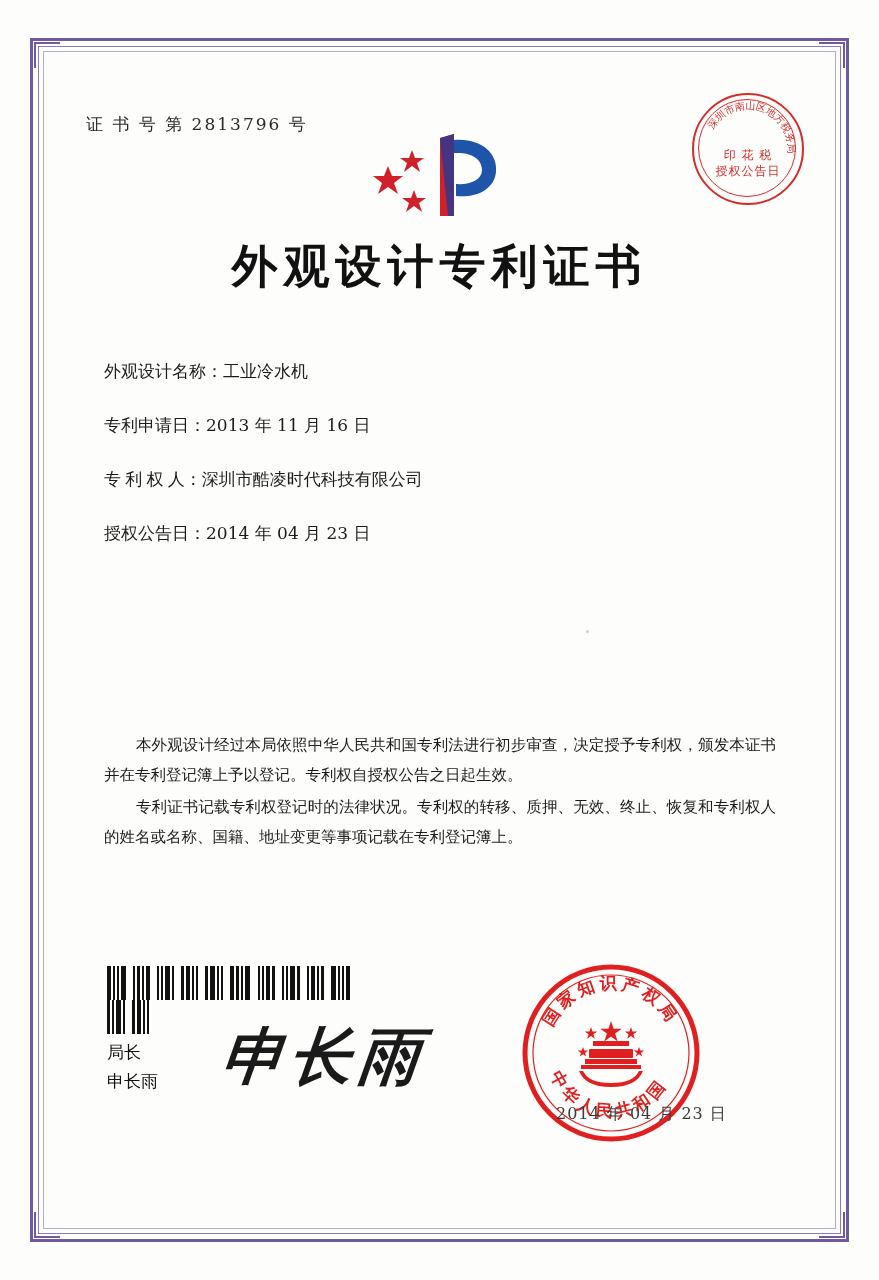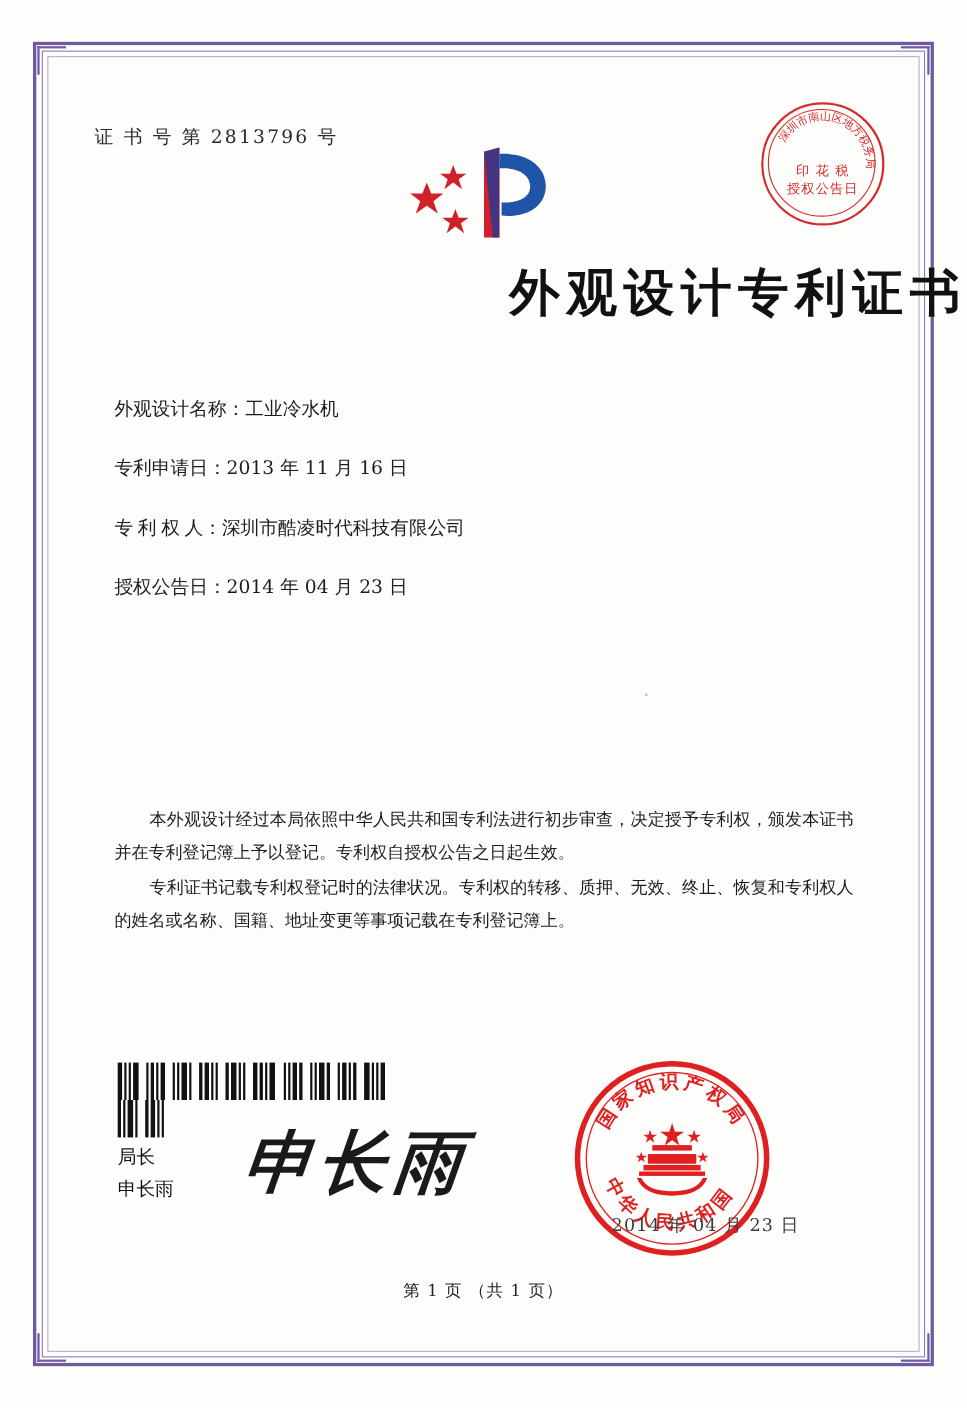--- a/index.html
+++ b/index.html
@@ -118,21 +118,21 @@
     font-size: 12px;
     letter-spacing: 1px;
   }
 
   
   .doc-title {
     position: absolute;
     left: 0;
     top: 236px;
     width: 879px;
-    text-align: right;
+    text-align: center;
     font-family: "DejaVu Serif", serif;
     font-weight: bold;
     font-size: 46px;
     letter-spacing: 6px;
     color: #111111;
   }
 
   
   .fields {
     position: absolute;
@@ -365,15 +365,14 @@
         <polygon points="110,64 111.5,68.5 116.2,68.5 112.4,71.3 113.8,75.8 110,73 106.2,75.8 107.6,71.3 103.8,68.5 108.5,68.5"></polygon>
         <polygon points="62,84 63.3,87.6 67.2,87.6 64,89.9 65.2,93.6 62,91.3 58.8,93.6 60,89.9 56.8,87.6 60.7,87.6"></polygon>
         <polygon points="118,84 119.3,87.6 123.2,87.6 120,89.9 121.2,93.6 118,91.3 114.8,93.6 116,89.9 112.8,87.6 116.7,87.6"></polygon>
         <path d="M56 106 L52 122 L128 122 L124 106 Z" opacity="0"></path>
         <path d="M58 108 C62 118 72 124 90 124 C108 124 118 118 122 108 L118 108 C114 116 106 120 90 120 C74 120 66 116 62 108 Z"></path>
       </g>
     </svg>
   </div>
   <div class="seal-date">2014 年 04 月 23 日</div>
 
-  <div class="footer">第 1 页 （共 1 页）</div>
 
 </div>
 
 </body></html>

